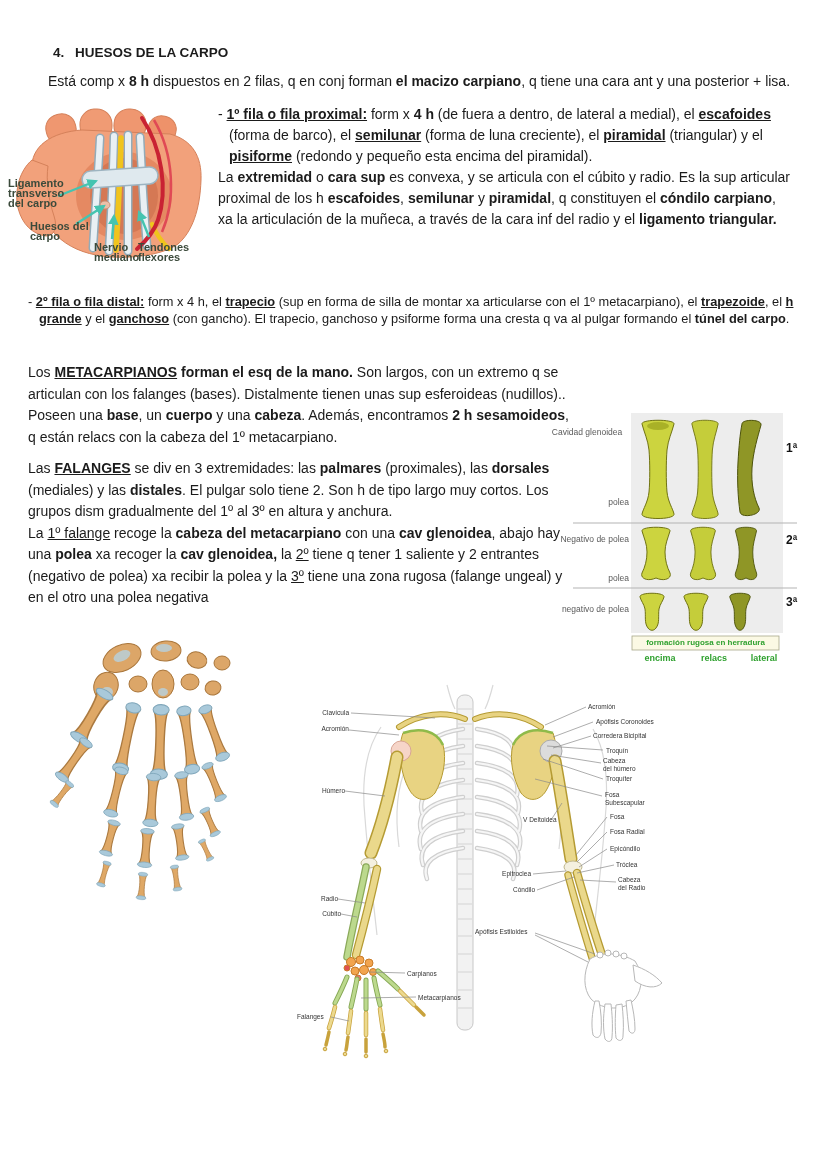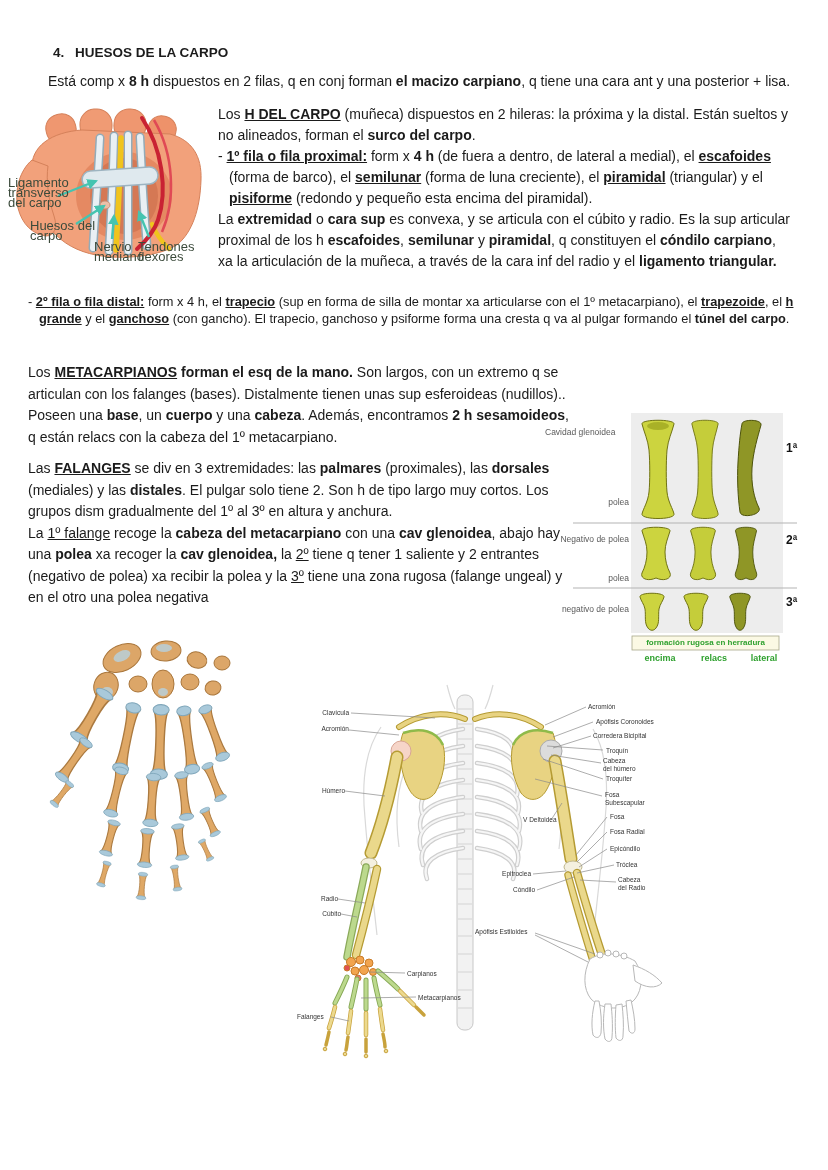--- a/index.html
+++ b/index.html
@@ -9,21 +9,21 @@
   .heading .num{width:22px}
   .para{position:absolute;font-size:14px;line-height:21px}
   .para p{margin:0}
   .hang{padding-left:11px;text-indent:-11px}
   .ind{margin-left:11px}
   .b{font-weight:700}
   .u{text-decoration:underline}
   .bu{font-weight:700;text-decoration:underline}
   .fig{position:absolute}
   
-  .ctl{position:absolute;font-size:13px;line-height:10px;font-weight:400;color:#3b4a3b;white-space:pre-line}
+  .ctl{position:absolute;font-size:11px;line-height:10px;font-weight:700;color:#3b4a3b;white-space:pre-line}
   
   .pl{position:absolute;font-size:8.5px;color:#5a5a5a}
   .pr{position:absolute;font-size:12px;font-weight:700;color:#111}
   .pcap{position:absolute;font-size:8px;font-weight:700;color:#2fa12f;text-align:center}
   .pview{position:absolute;font-size:9px;font-weight:700;color:#2fa12f;text-align:center}
   
   .al{position:absolute;font-size:6.5px;line-height:7.5px;color:#333;white-space:pre-line}
   .alr{text-align:right}
 </style>
 </head>
@@ -85,21 +85,20 @@
 del carpo</div>
   <div class="ctl" style="left:28px;top:113px">Huesos del
 carpo</div>
   <div class="ctl" style="left:92px;top:134px">Nervio
 mediano</div>
   <div class="ctl" style="left:136px;top:134px">Tendones
 flexores</div>
 </div>
 
 <div class="para" style="left:218px;top:104px;width:575px">
-  <p><span>Los </span><span class="bu">H DEL CARPO</span><span> (muñeca) dispuestos en 2 hileras: la próxima y la distal. Están sueltos y no alineados, forman el </span><span class="b">surco del carpo</span><span>.</span></p>
   <p class="hang"><span>- </span><span class="bu">1º fila o fila proximal:</span><span> form x </span><span class="b">4 h</span><span> (de fuera a dentro, de lateral a medial), el </span><span class="bu">escafoides</span><span> (forma de barco), el </span><span class="bu">semilunar</span><span> (forma de luna creciente), el </span><span class="bu">piramidal</span><span> (triangular) y el </span><span class="bu">pisiforme</span><span> (redondo y pequeño esta encima del piramidal).</span></p>
   <p class="ind"><span>La </span><span class="b">extremidad</span><span> o </span><span class="b">cara sup</span><span> es convexa, y se articula con el cúbito y radio. Es la sup articular proximal de los h </span><span class="b">escafoides</span><span>, </span><span class="b">semilunar</span><span> y </span><span class="b">piramidal</span><span>, q constituyen el </span><span class="b">cóndilo carpiano</span><span>, xa la articulación de la muñeca, a través de la cara inf del radio y el </span><span class="b">ligamento triangular.</span></p>
 </div>
 
 <div class="para hang" style="left:28px;top:294px;width:782px;font-size:12.8px;line-height:16.8px"><span>- </span><span class="bu">2º fila o fila distal:</span><span> form x 4 h, el </span><span class="bu">trapecio</span><span> (sup en forma de silla de montar xa articularse con el 1º metacarpiano), el </span><span class="bu">trapezoide</span><span>, el </span><span class="bu">h grande</span><span> y el </span><span class="bu">ganchoso</span><span> (con gancho). El trapecio, ganchoso y psiforme forma una cresta q va al pulgar formando el </span><span class="b">túnel del carpo</span><span>.</span></div>
 
 <div class="para" style="left:28px;top:362px;width:552px;line-height:21.5px"><span>Los </span><span class="bu">METACARPIANOS</span><span class="b"> forman el esq de la mano.</span><span> Son largos, con un extremo q se articulan con los falanges (bases). Distalmente tienen unas sup esferoideas (nudillos).. Poseen una </span><span class="b">base</span><span>, un </span><span class="b">cuerpo</span><span> y una </span><span class="b">cabeza</span><span>. Además, encontramos </span><span class="b">2 h sesamoideos</span><span>, q están relacs con la cabeza del 1º metacarpiano.</span></div>
 
 <div class="para" style="left:28px;top:458px;width:536px;line-height:21.5px">
   <p><span>Las </span><span class="bu">FALANGES</span><span> se div en 3 extremidades: las </span><span class="b">palmares</span><span> (proximales), las </span><span class="b">dorsales</span><span> (mediales) y las </span><span class="b">distales</span><span>. El pulgar solo tiene 2. Son h de tipo largo muy cortos. Los grupos dism gradualmente del 1º al 3º en altura y anchura.</span></p>
@@ -140,21 +139,21 @@
       </g>
       <g transform="translate(151,199)">
         <path d="M-12,-15 C-13,-20 13,-20 12,-15 C11,-11 8,-8 7,-3 C6,4 8,11 4,16 C2,19 -2,19 -4,16 C-8,11 -6,4 -7,-3 C-8,-8 -11,-11 -12,-15 Z" fill="#c5cd3a" stroke="#707312"></path>
       </g>
       <g transform="translate(195,199) scale(0.85,1)">
         <path d="M-12,-15 C-13,-20 13,-20 12,-15 C11,-11 8,-8 7,-3 C6,4 8,11 4,16 C2,19 -2,19 -4,16 C-8,11 -6,4 -7,-3 C-8,-8 -11,-11 -12,-15 Z" fill="#8f9626" stroke="#4c520a"></path>
       </g>
     </g>
     <rect x="87" y="223" width="147" height="14" fill="#fbf9e4" stroke="#a8a88a" stroke-width="0.8"></rect>
   </svg>
-  <div class="pl" style="left:0;top:14px;width:84px;text-align:left">Cavidad glenoidea</div>
+  <div class="pl" style="left:0;top:14px;width:84px;text-align:center">Cavidad glenoidea</div>
   <div class="pl" style="left:40px;top:84px;width:44px;text-align:right">polea</div>
   <div class="pl" style="left:0;top:121px;width:84px;text-align:right">Negativo de  polea</div>
   <div class="pl" style="left:40px;top:160px;width:44px;text-align:right">polea</div>
   <div class="pl" style="left:0;top:191px;width:84px;text-align:right">negativo de polea</div>
   <div class="pr" style="left:241px;top:28px">1ª</div>
   <div class="pr" style="left:241px;top:120px">2ª</div>
   <div class="pr" style="left:241px;top:182px">3ª</div>
   <div class="pcap" style="left:87px;top:225px;width:147px">formación rugosa en herradura</div>
   <div class="pview" style="left:88px;top:240px;width:54px">encima</div>
   <div class="pview" style="left:142px;top:240px;width:54px">relacs</div>

